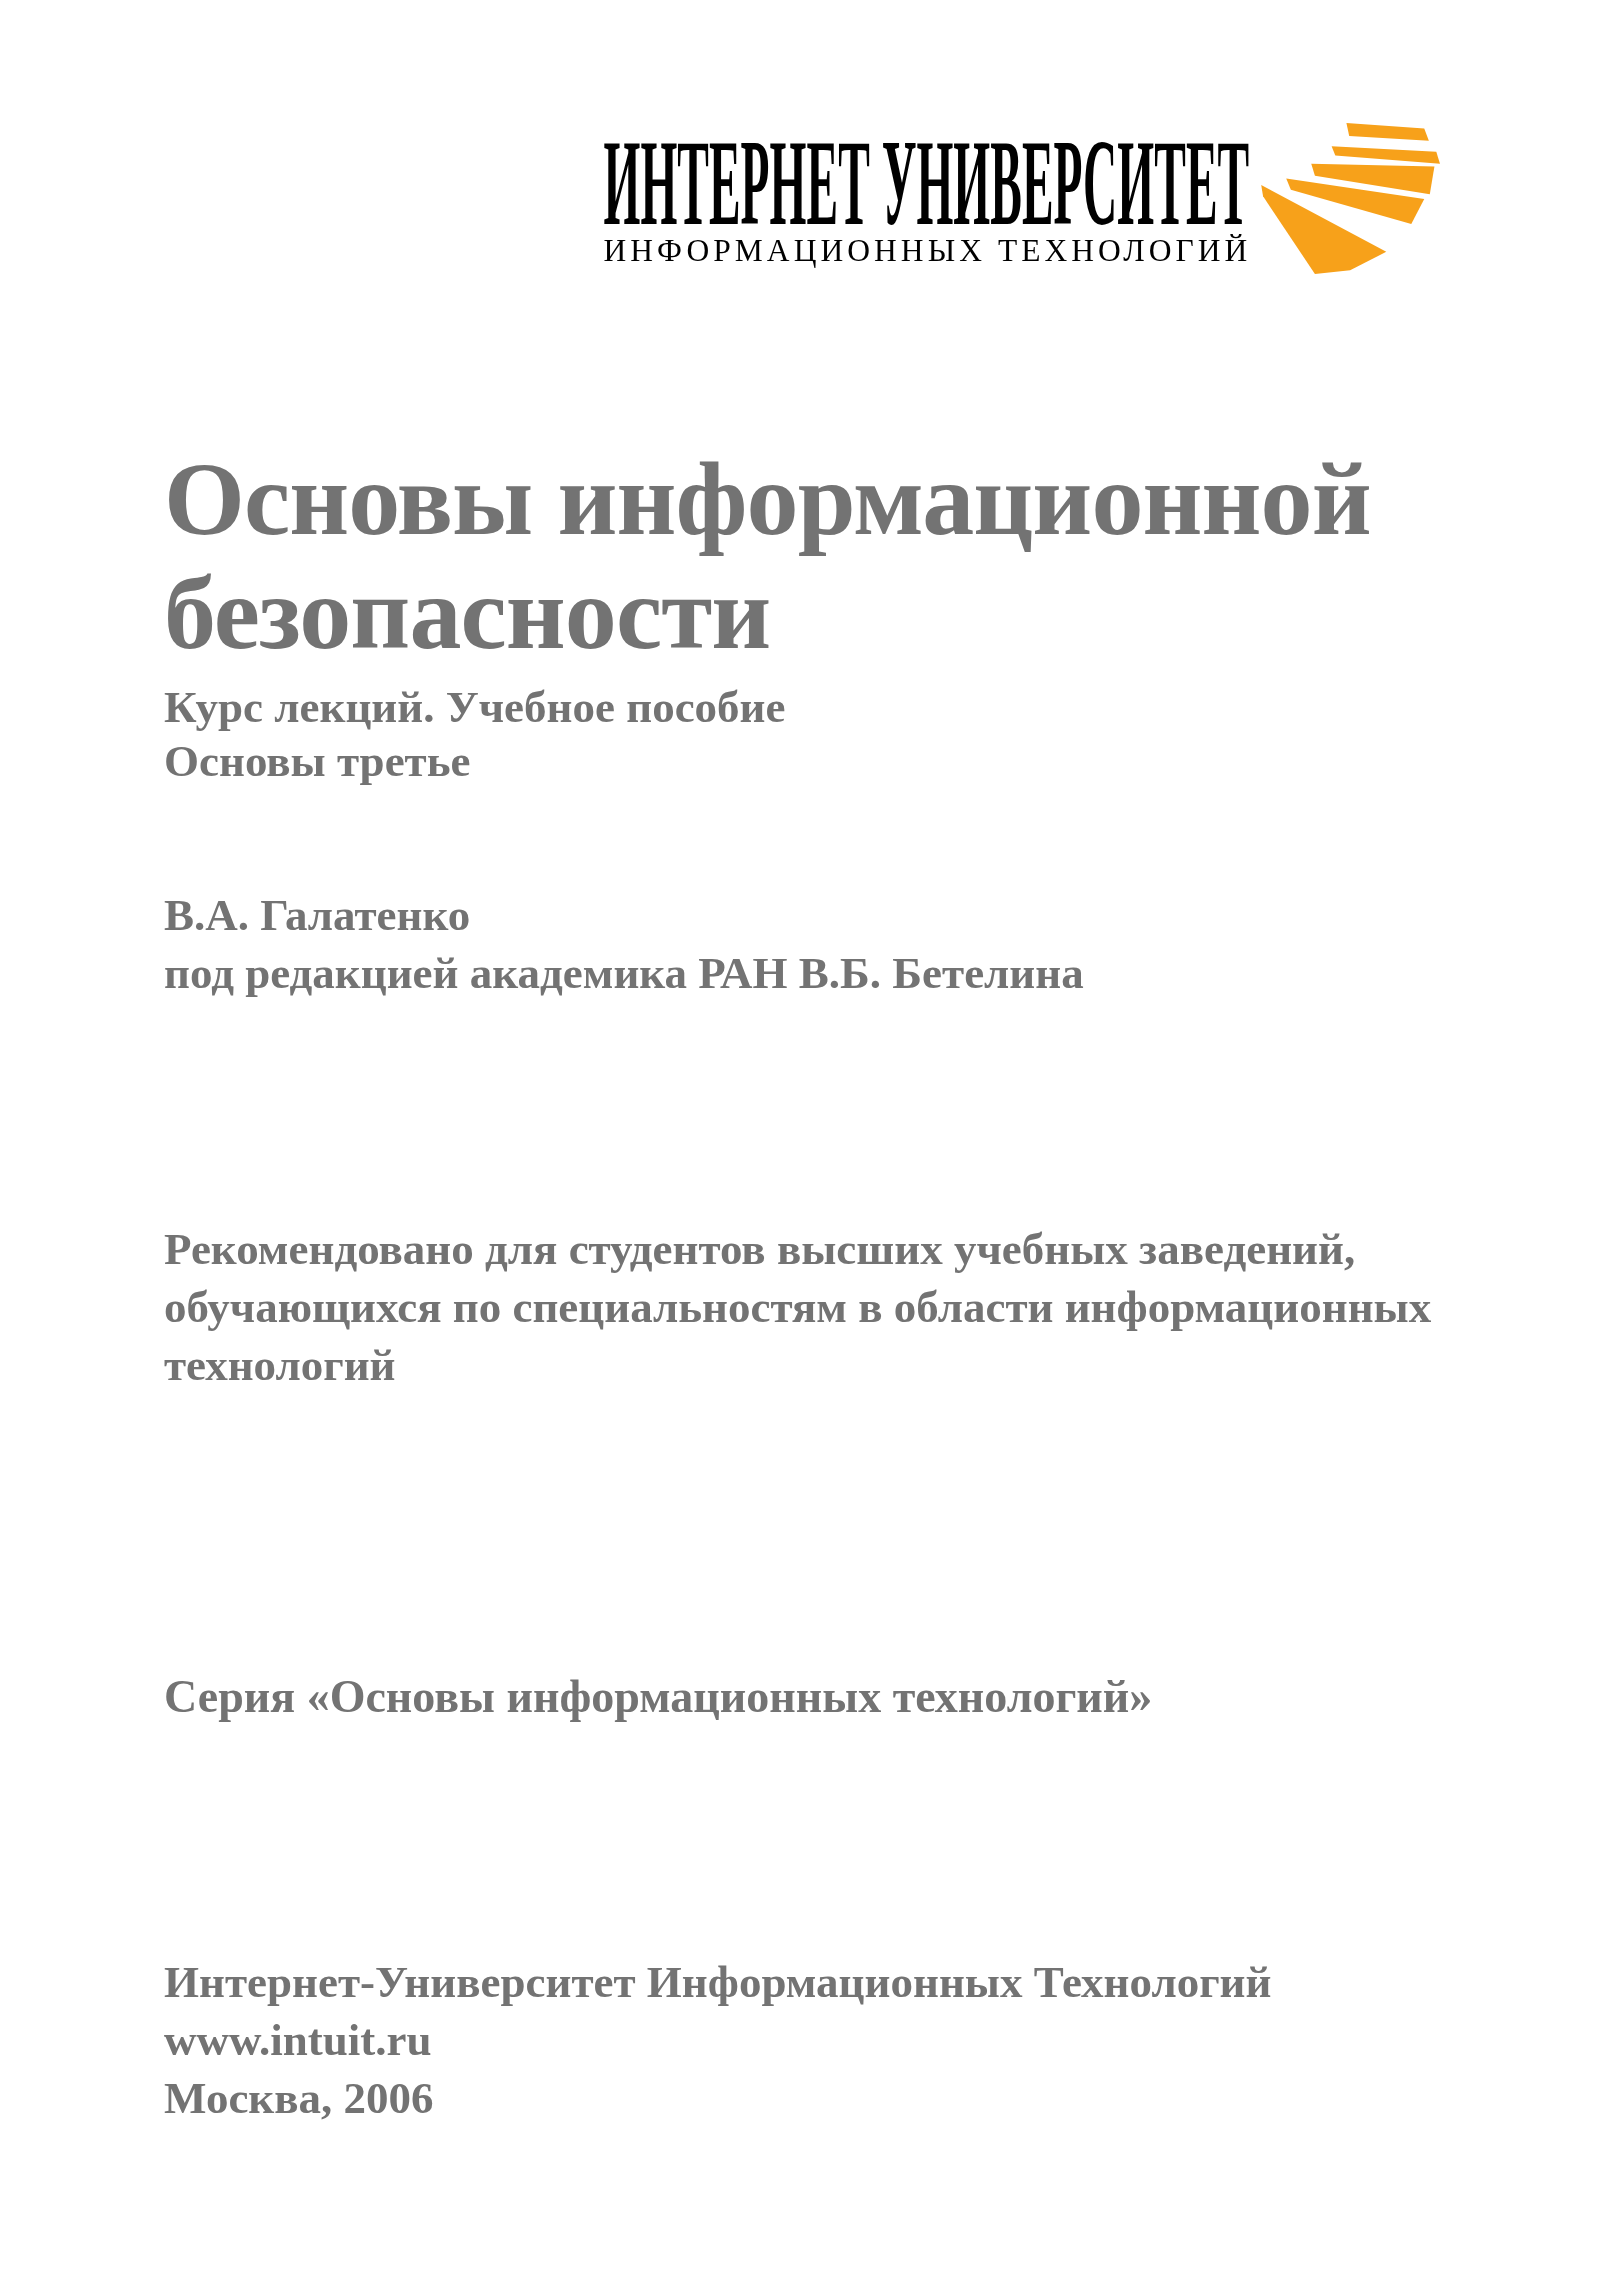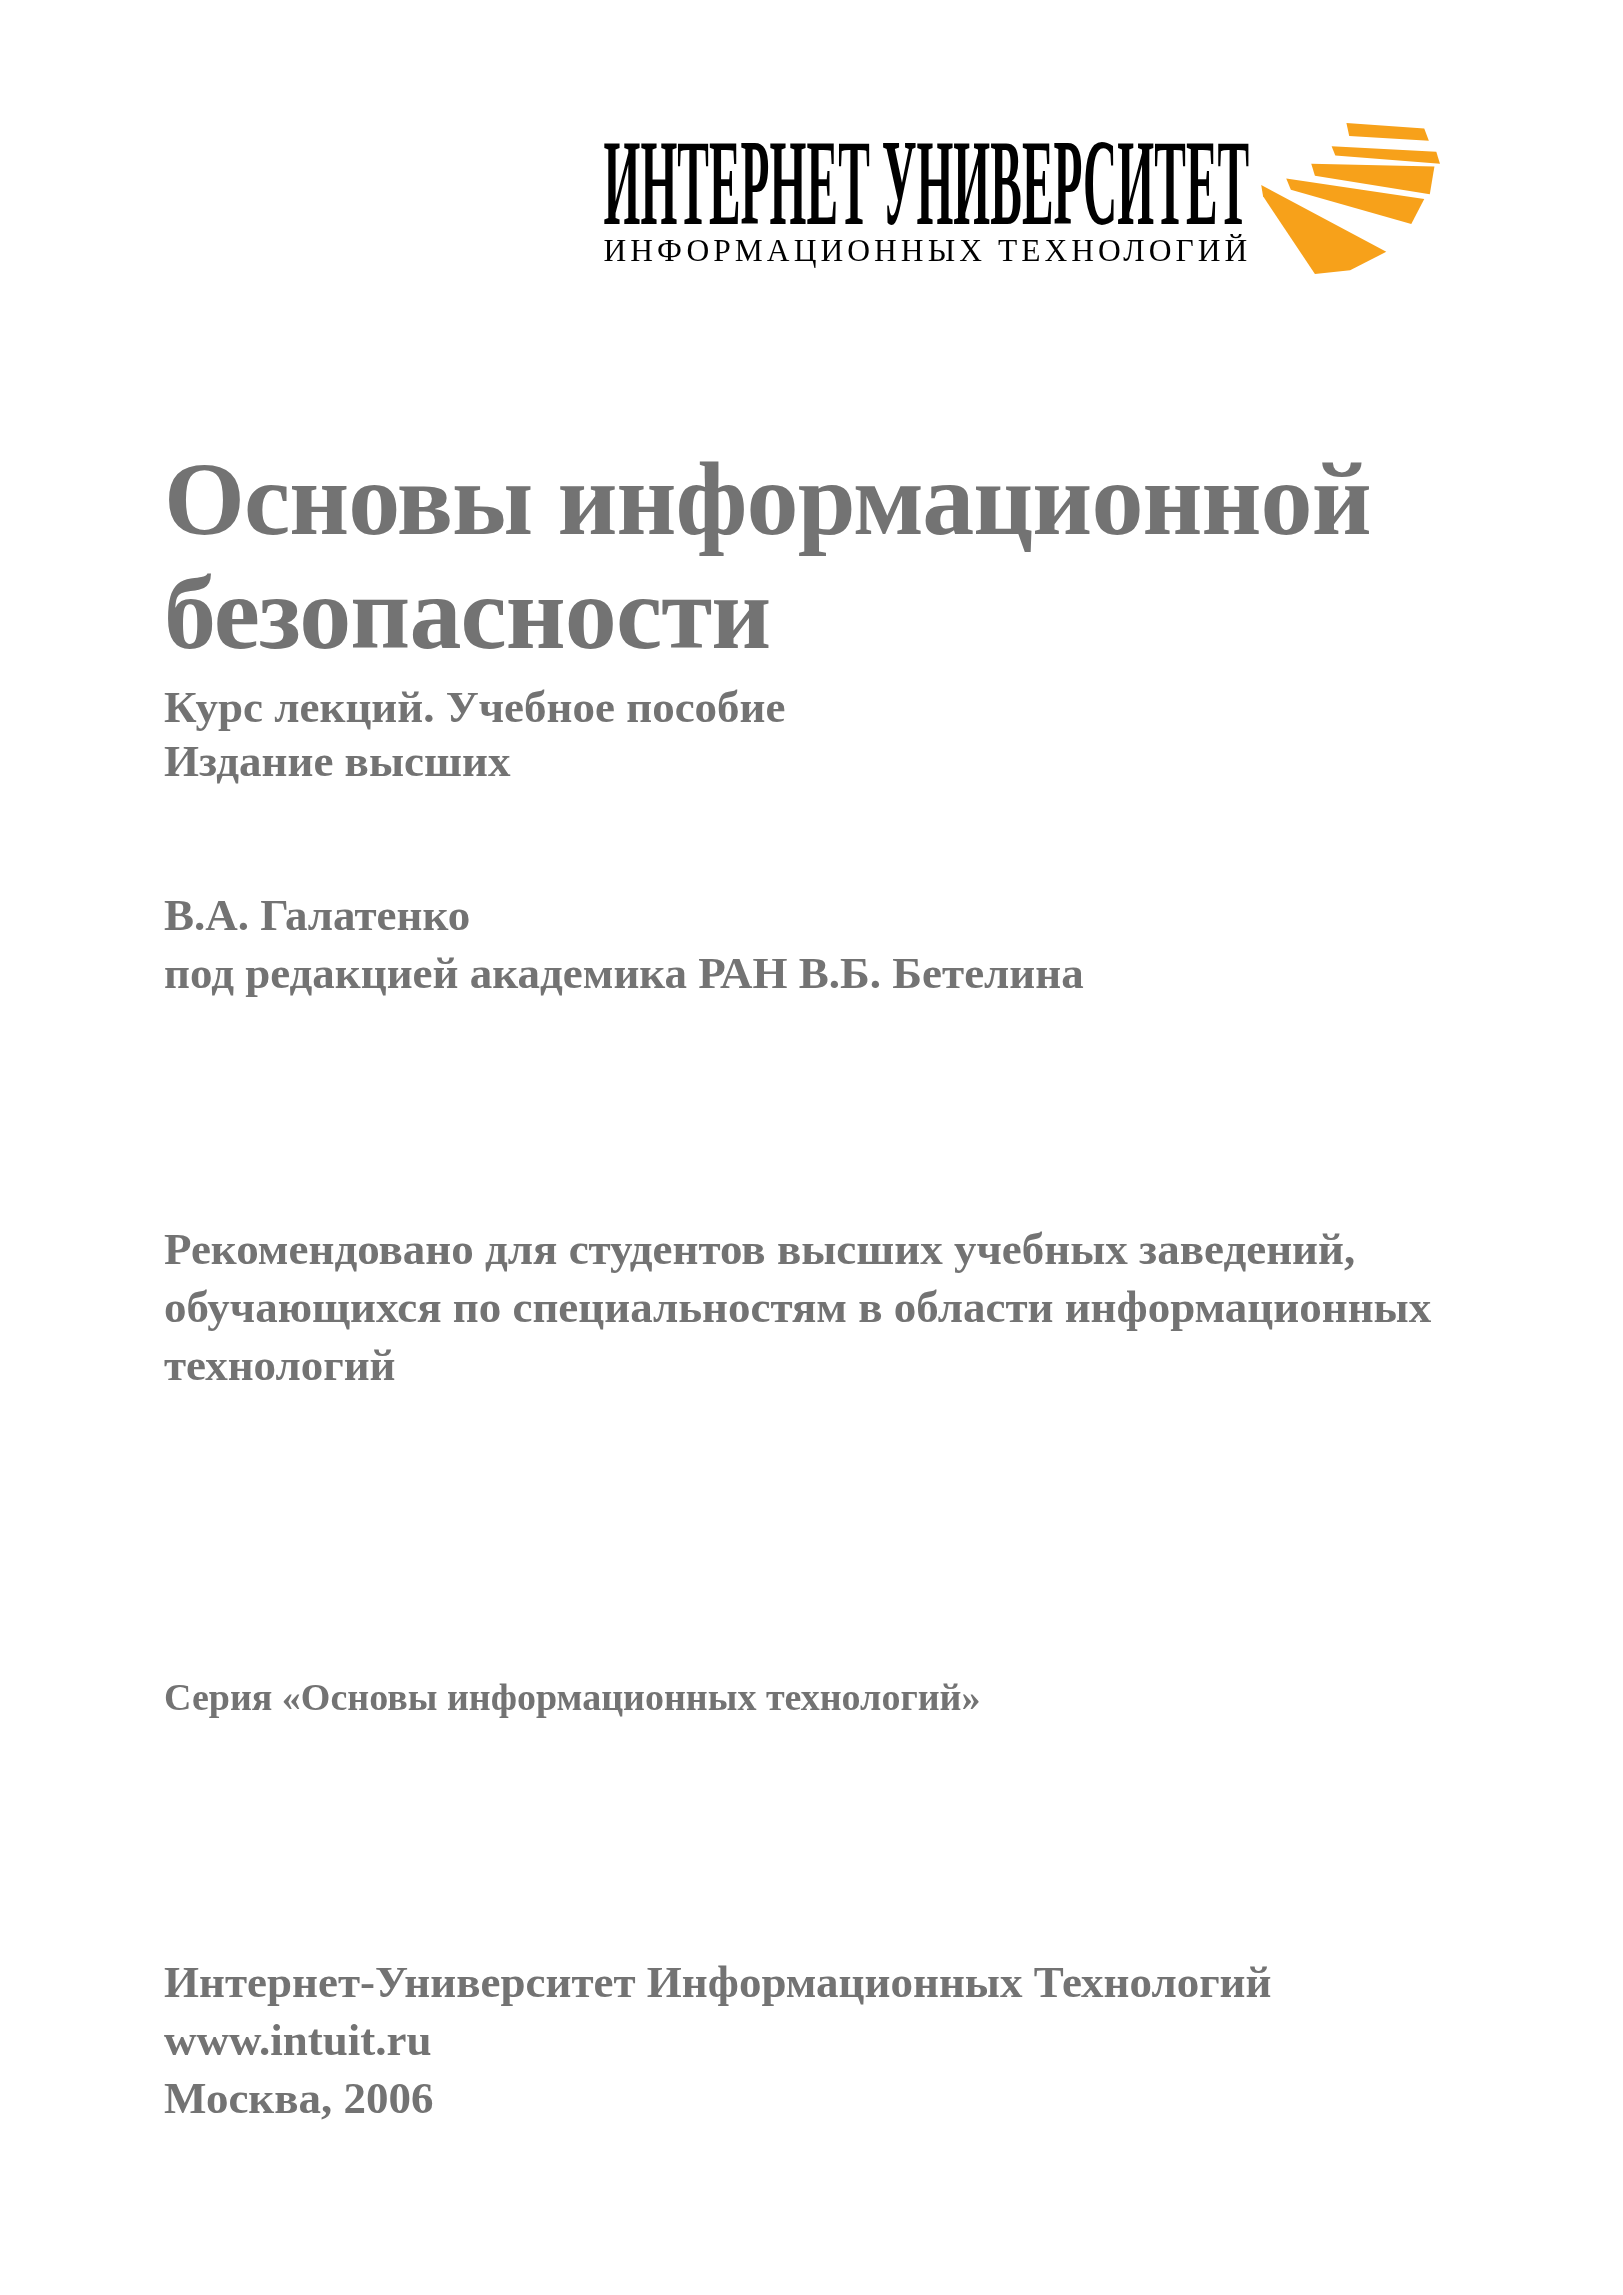--- a/index.html
+++ b/index.html
@@ -54,21 +54,21 @@
   .textblock {
     left: 158px;
     font-weight: bold;
     font-size: 45px;
     line-height: 58px;
     white-space: nowrap;
   }
   .edition      { top: 680px; line-height: 54px; }
   .authors      { top: 886px; }
   .recommend    { top: 1220px; }
-  .series-line  { top: 1668px; font-size: 38px; }
+  .series-line  { top: 1668px; font-size: 46px; }
   .imprint      { top: 1953px; line-height: 58px; }
 </style>
 </head>
 <body>
 
 <div class="page">
 
   <svg class="logo-svg" viewBox="0 0 910 190">
     <text x="0" y="122" class="logo-main-text" textLength="697" lengthAdjust="spacingAndGlyphs">ИНТЕРНЕТ УНИВЕРСИТЕТ</text>
     <text x="0" y="162" class="logo-sub-text" textLength="695" lengthAdjust="spacing">ИНФОРМАЦИОННЫХ ТЕХНОЛОГИЙ</text>
@@ -81,21 +81,21 @@
     </g>
   </svg>
 
   <div class="abs book-title">
     <div>Основы информационной</div>
     <div>безопасности</div>
   </div>
 
   <div class="abs textblock edition">
     <div>Курс лекций. Учебное пособие</div>
-    <div>Издание высших</div>
+    <div>Основы третье</div>
   </div>
 
   <div class="abs textblock authors">
     <div>В.А. Галатенко</div>
     <div>под редакцией академика РАН В.Б. Бетелина</div>
   </div>
 
   <div class="abs textblock recommend">
     <div>Рекомендовано для студентов высших учебных заведений,</div>
     <div>обучающихся по специальностям в области информационных</div>

